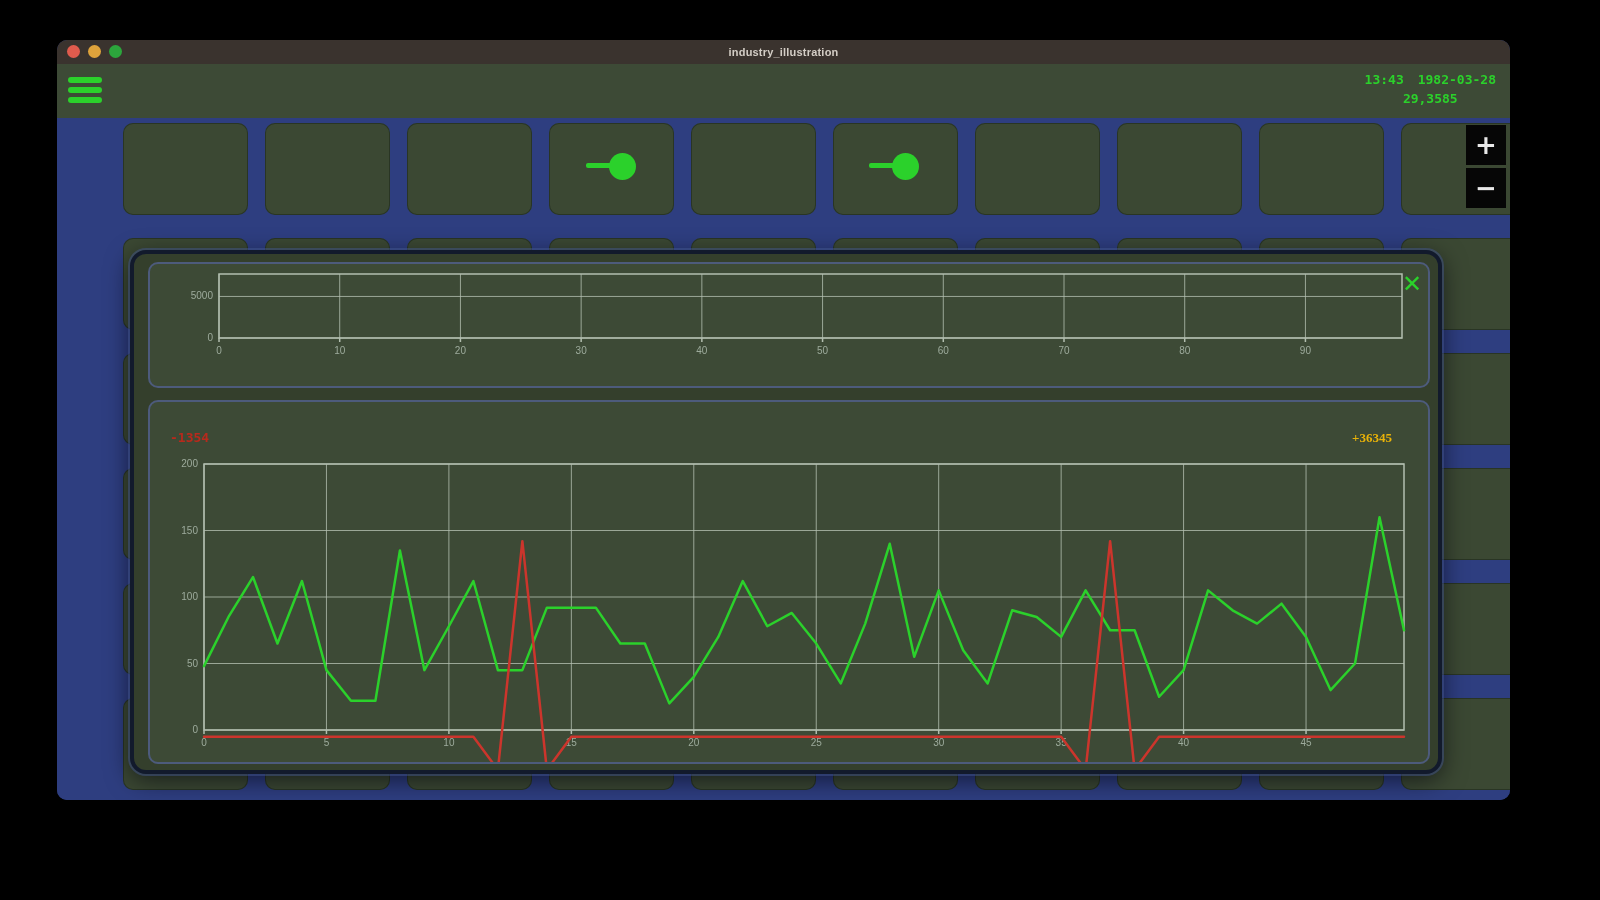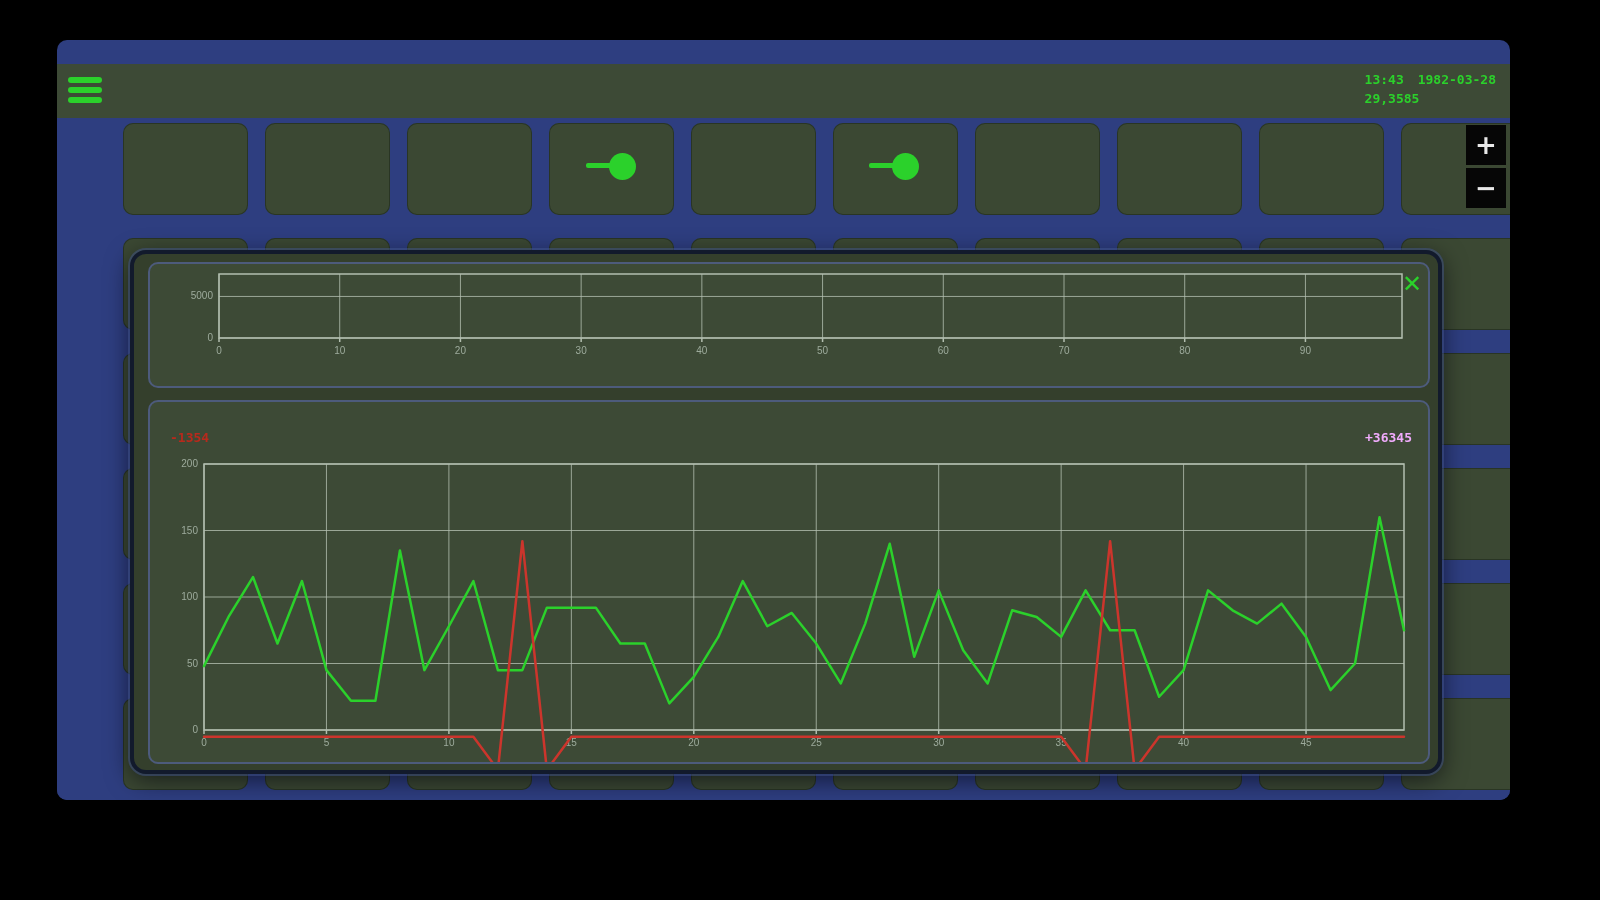--- a/index.html
+++ b/index.html
@@ -5,44 +5,52 @@
   html,body{margin:0;padding:0;background:#000;width:1600px;height:900px;font-family:"Liberation Sans",sans-serif;}
   .window{position:absolute;left:57px;top:40px;width:1453px;height:760px;border-radius:10px;overflow:hidden;background:#2e3e80;box-shadow:0 10px 40px rgba(0,0,0,.8);}
   .titlebar{position:absolute;left:0;top:0;width:100%;height:24px;background:#3a332e;display:flex;align-items:center;justify-content:center;border-bottom:1px solid #1c1a18;}
   .traffic{position:absolute;left:10px;top:5px;display:flex;gap:8px;}
   .light{width:13px;height:13px;border-radius:50%;}
   .light.red{background:#e05b4d;}.light.yellow{background:#dfa33b;}.light.green{background:#2ca63c;}
   .win-title{font-size:11px;font-weight:bold;color:#d4cec6;letter-spacing:.2px;}
   .header{position:absolute;left:0;top:24px;width:100%;height:54px;background:#3d4a36;border-bottom:2px solid #1c2440;}
   .hamburger{position:absolute;left:11px;top:13px;width:34px;height:28px;background:transparent;border:none;cursor:pointer;padding:0;}
   .hamburger .bar{height:6px;border-radius:3px;background:#2bd12b;margin-bottom:4px;}
-  .status{position:absolute;right:14px;top:6px;text-align:left;color:#2bd12b;font-family:"DejaVu Sans Mono",monospace;font-size:13px;font-weight:bold;line-height:19px;}
+  .status{position:absolute;right:14px;top:6px;text-align:center;color:#2bd12b;font-family:"DejaVu Sans Mono",monospace;font-size:13px;font-weight:bold;line-height:19px;}
   .status .sp{display:inline-block;width:14px;}
   .content{position:absolute;left:0;top:78px;width:100%;height:682px;background:#2e3e80;overflow:hidden;}
   .tile{position:absolute;width:125px;height:92px;background:#3b4833;border-radius:10px;box-shadow:inset 0 0 0 1px rgba(10,20,10,.35);}
   .ind-line{position:absolute;height:5px;border-radius:2px;background:#2bd12b;}
   .ind-dot{position:absolute;width:27px;height:27px;border-radius:50%;background:#2bd12b;}
   .zoom-btn{position:absolute;width:40px;height:40px;background:#060606;color:#e8e8e8;border:none;font-size:26px;font-weight:bold;line-height:40px;text-align:center;padding:0;cursor:pointer;font-family:"DejaVu Sans",sans-serif;}
   #zoom-in{left:1409px;top:85px;}
   #zoom-out{left:1409px;top:128px;}
   .overlay{position:absolute;left:73px;top:132px;width:1312px;height:524px;background:#343f2c;border:4px solid #121a2c;border-radius:16px;box-shadow:0 0 0 2px rgba(70,90,150,.45),0 6px 24px rgba(0,0,10,.6);box-sizing:border-box;}
   .panel{position:absolute;background:#3d4a36;border:2px solid #4d5b7c;border-radius:10px;box-sizing:border-box;overflow:hidden;}
   #panel-top{left:14px;top:8px;width:1282px;height:126px;}
   #panel-bottom{left:14px;top:146px;width:1282px;height:364px;}
   .close-btn{position:absolute;right:16px;top:18px;background:transparent;border:none;color:#2bd12b;font-size:24px;font-weight:bold;cursor:pointer;line-height:24px;padding:0;font-family:"DejaVu Sans",sans-serif;}
   .anno{position:absolute;top:28px;font-size:13px;font-weight:bold;font-family:"DejaVu Sans Mono",monospace;}
   #anno-left{left:20px;color:#b8291c;}
-  #anno-right{right:16px;color:#f0abfc;}
+  #anno-right{right:36px;color:#eab308;font-family:Liberation Serif, serif;}
   svg text.tick{fill:#9dab9c;font-size:10px;font-family:"Liberation Sans",sans-serif;}
 </style>
 </head>
 <body>
 
 <div class="window">
 
+  <div class="titlebar">
+    <div class="traffic">
+      <div class="light red"></div>
+      <div class="light yellow"></div>
+      <div class="light green"></div>
+    </div>
+    <div class="win-title">industry_illustration</div>
+  </div>
 
   <div class="header">
     <button class="hamburger" aria-label="menu">
       <div class="bar"></div>
       <div class="bar"></div>
       <div class="bar"></div>
     </button>
     <div class="status">
       <div><span>13:43</span><span class="sp"></span><span>1982-03-28</span></div>
       <div>29,3585</div>

